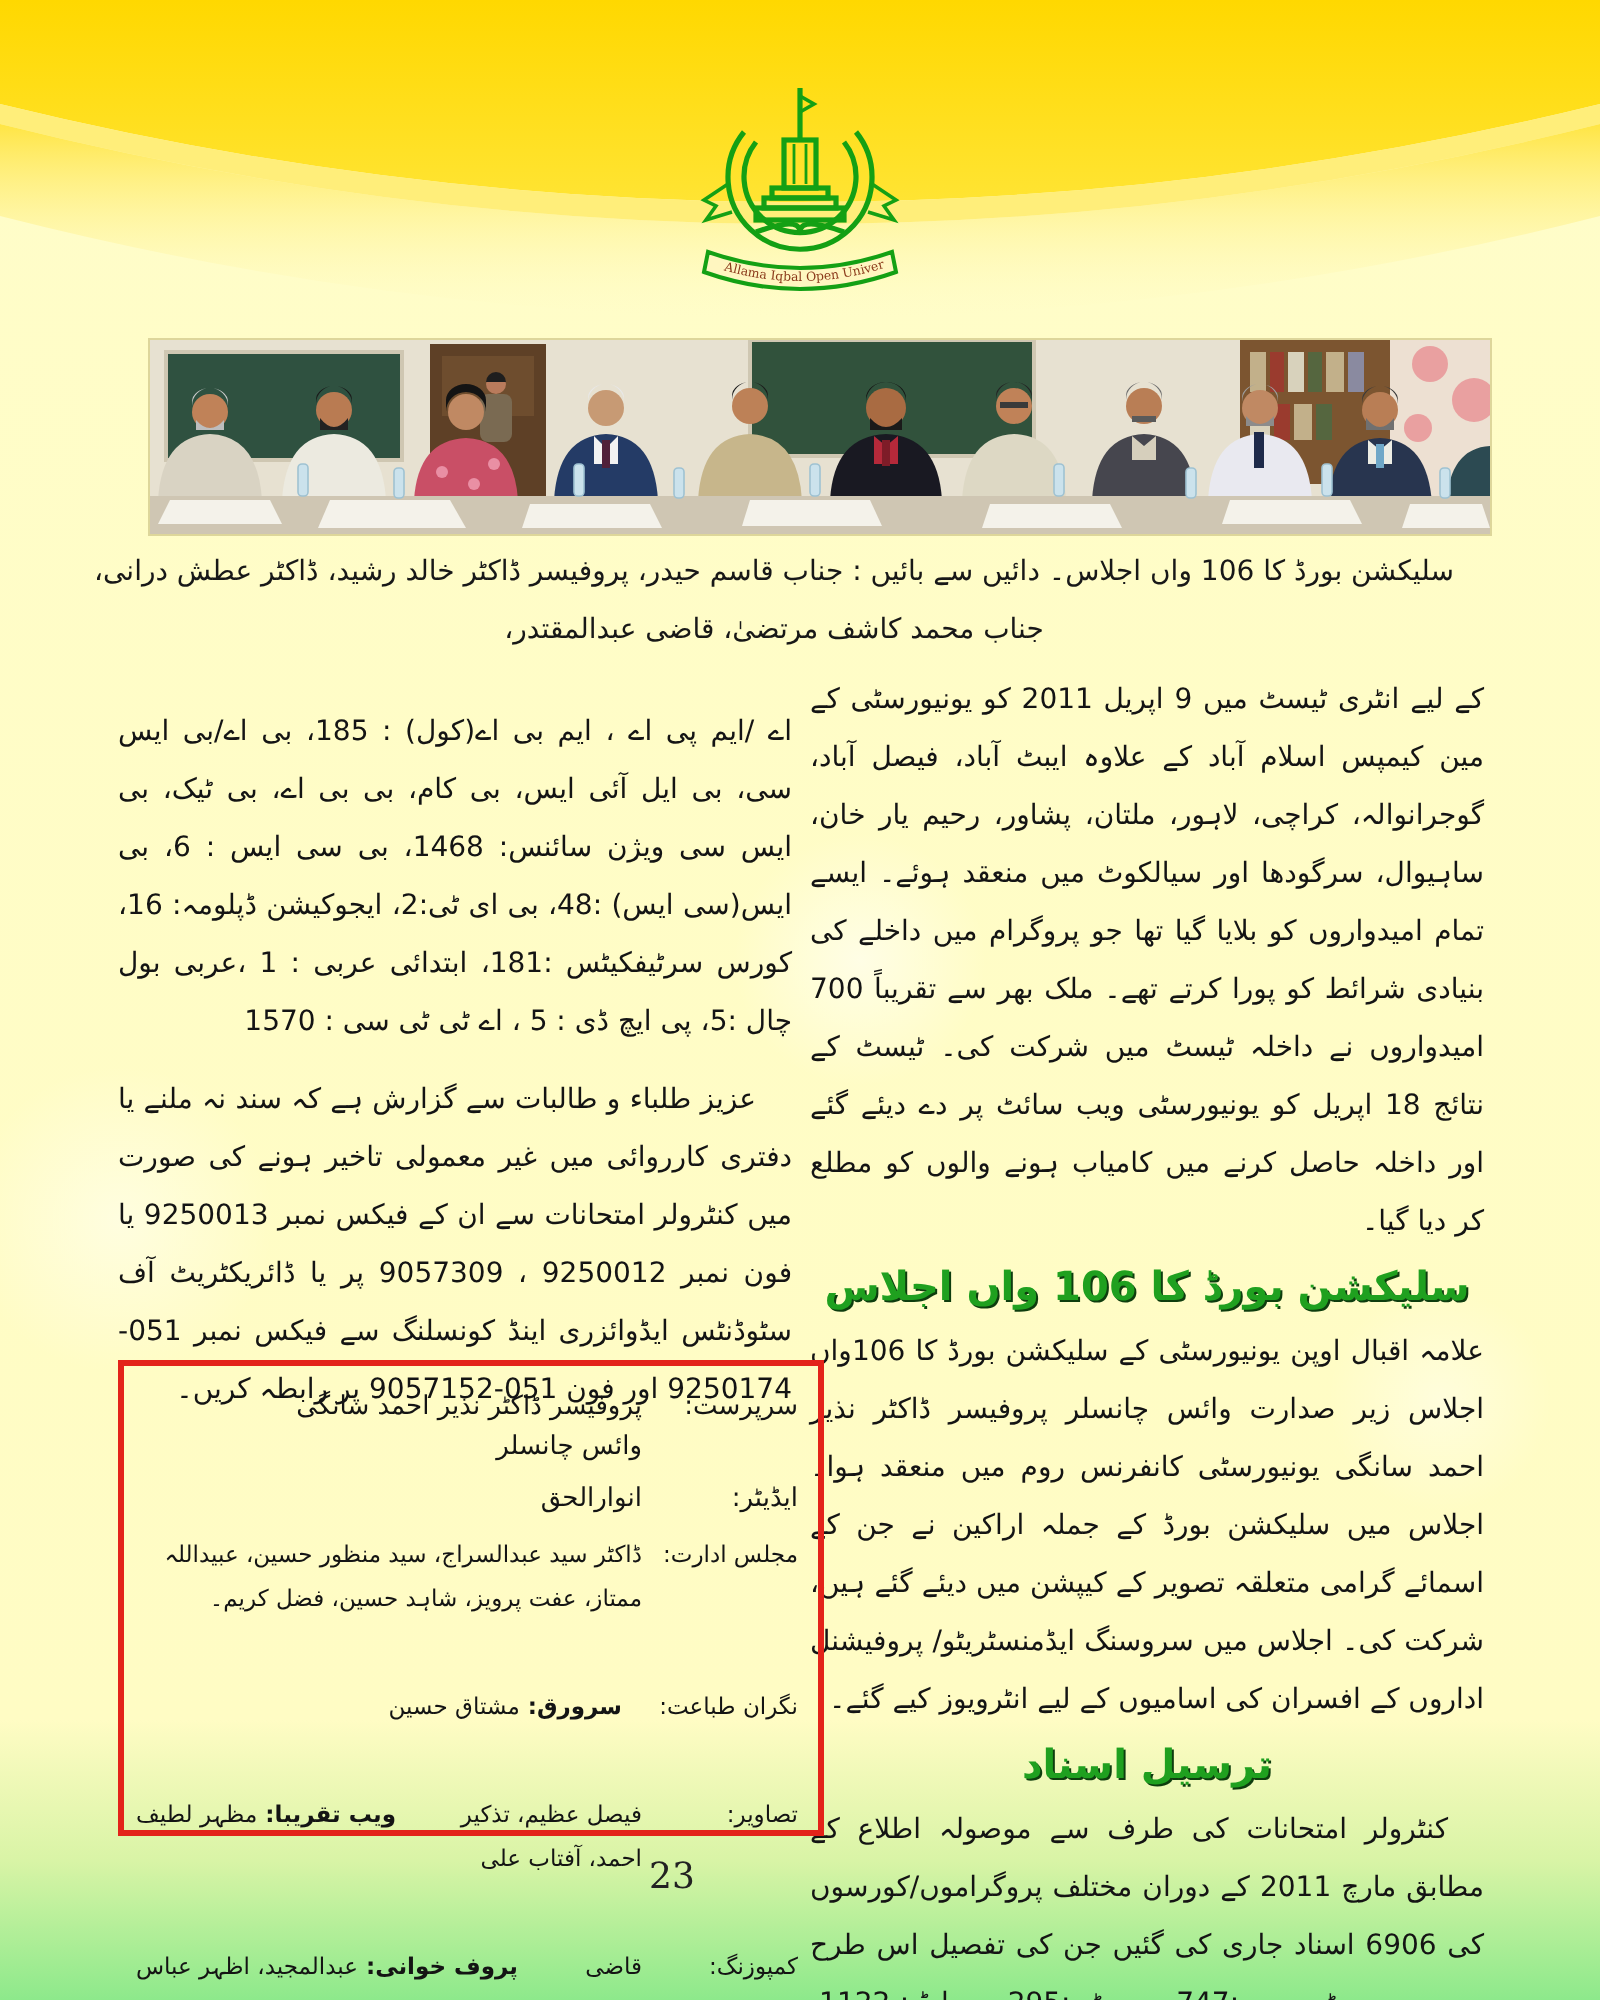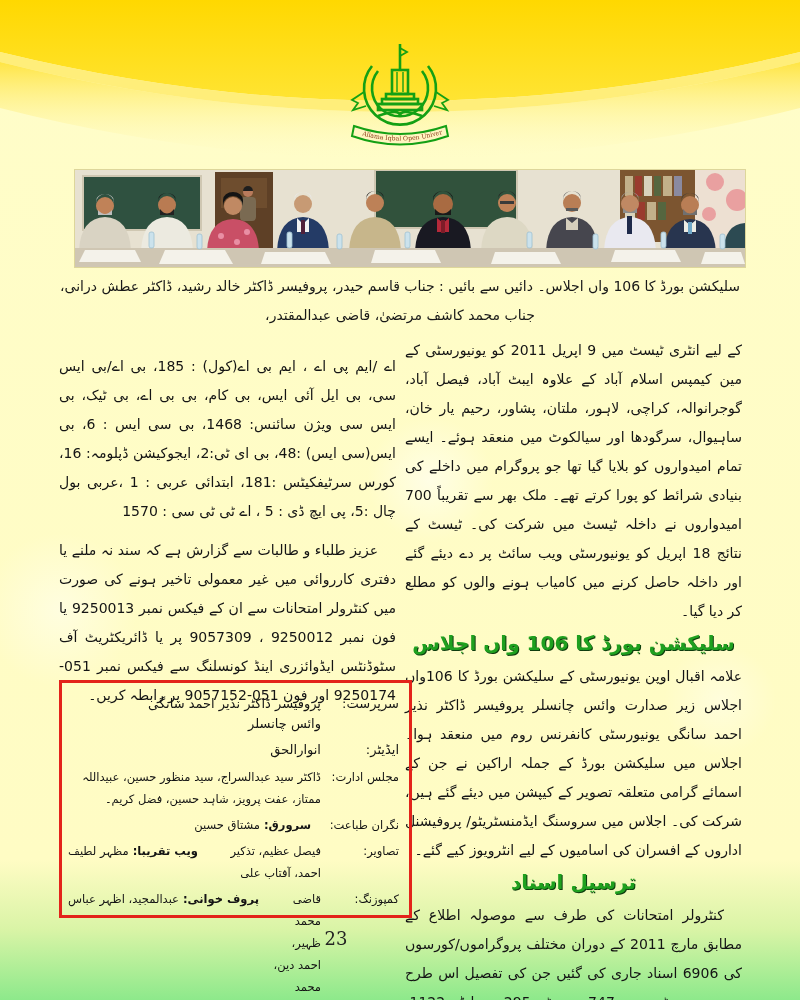--- a/index.html
+++ b/index.html
@@ -8,38 +8,38 @@
     font-family:"DejaVu Sans",sans-serif;
     background:
       radial-gradient(circle 90px at 430px 480px, rgba(255,255,255,.55), transparent 70%),
       radial-gradient(circle 110px at 60px 610px, rgba(255,255,255,.45), transparent 70%),
       radial-gradient(circle 80px at 720px 700px, rgba(255,255,255,.4), transparent 70%),
       linear-gradient(180deg,#FFFDC9 0%,#FFFCC4 86%,#D9F4A6 93%,#8DE98B 100%);
   }
   .top-band{position:absolute;top:0;left:0;width:800px;height:215px;}
   .logo-wrap{position:absolute;top:40px;left:338px;width:124px;height:112px;}
   .photo-wrap{position:absolute;top:170px;left:75px;width:670px;height:97px;box-shadow:0 0 0 1px rgba(120,100,20,.25);}
-  .caption{position:absolute;top:272px;left:55px;width:690px;direction:rtl;text-align:center;color:#181818;font-size:14px;line-height:29px;}
+  .caption{position:absolute;top:272px;left:42px;width:690px;direction:rtl;text-align:center;color:#181818;font-size:14px;line-height:29px;}
   .col{position:absolute;direction:rtl;text-align:justify;color:#141414;font-size:14px;line-height:29px;}
   .col p{margin:0;}
   .col-right{top:336px;left:405px;width:337px;}
   .col-left{top:352px;left:59px;width:337px;}
   .indent{text-indent:18px;}
   .sec-heading{
     margin:2px 0 4px 0;text-align:center;font-weight:bold;font-size:20px;line-height:30px;
     color:#1FA01F;text-shadow:1px 1px 0 #0E3D0E;text-indent:0;
   }
   .gap{height:10px;}
   .masthead{
     position:absolute;top:680px;left:59px;width:331px;height:220px;
     border:3px solid #E3231A;direction:rtl;color:#141414;padding:8px 10px 4px 6px;box-sizing:content-box;
   }
   .m-row{display:flex;direction:rtl;align-items:baseline;font-size:13px;line-height:25px;margin-bottom:4px;}
   .m-label{font-weight:normal;flex:0 0 78px;}
-  .m-label2{font-weight:bold;margin-right:10px;white-space:nowrap;}
+  .m-label2{font-weight:bold;margin-right:10px;white-space:nowrap;margin-top:28px;}
   .m-value{flex:1 1 auto;}
   .m-value2{white-space:nowrap;margin-right:4px;}
   .m-small{font-size:11.5px;line-height:22px;}
   .m-sub{margin:-4px 78px 6px 0;font-size:13px;text-align:right;}
   .page-number{
     position:absolute;top:928px;left:0;width:672px;text-align:center;
     font-family:"DejaVu Serif",serif;font-size:18px;color:#222;
   }
 </style>
 </head>

